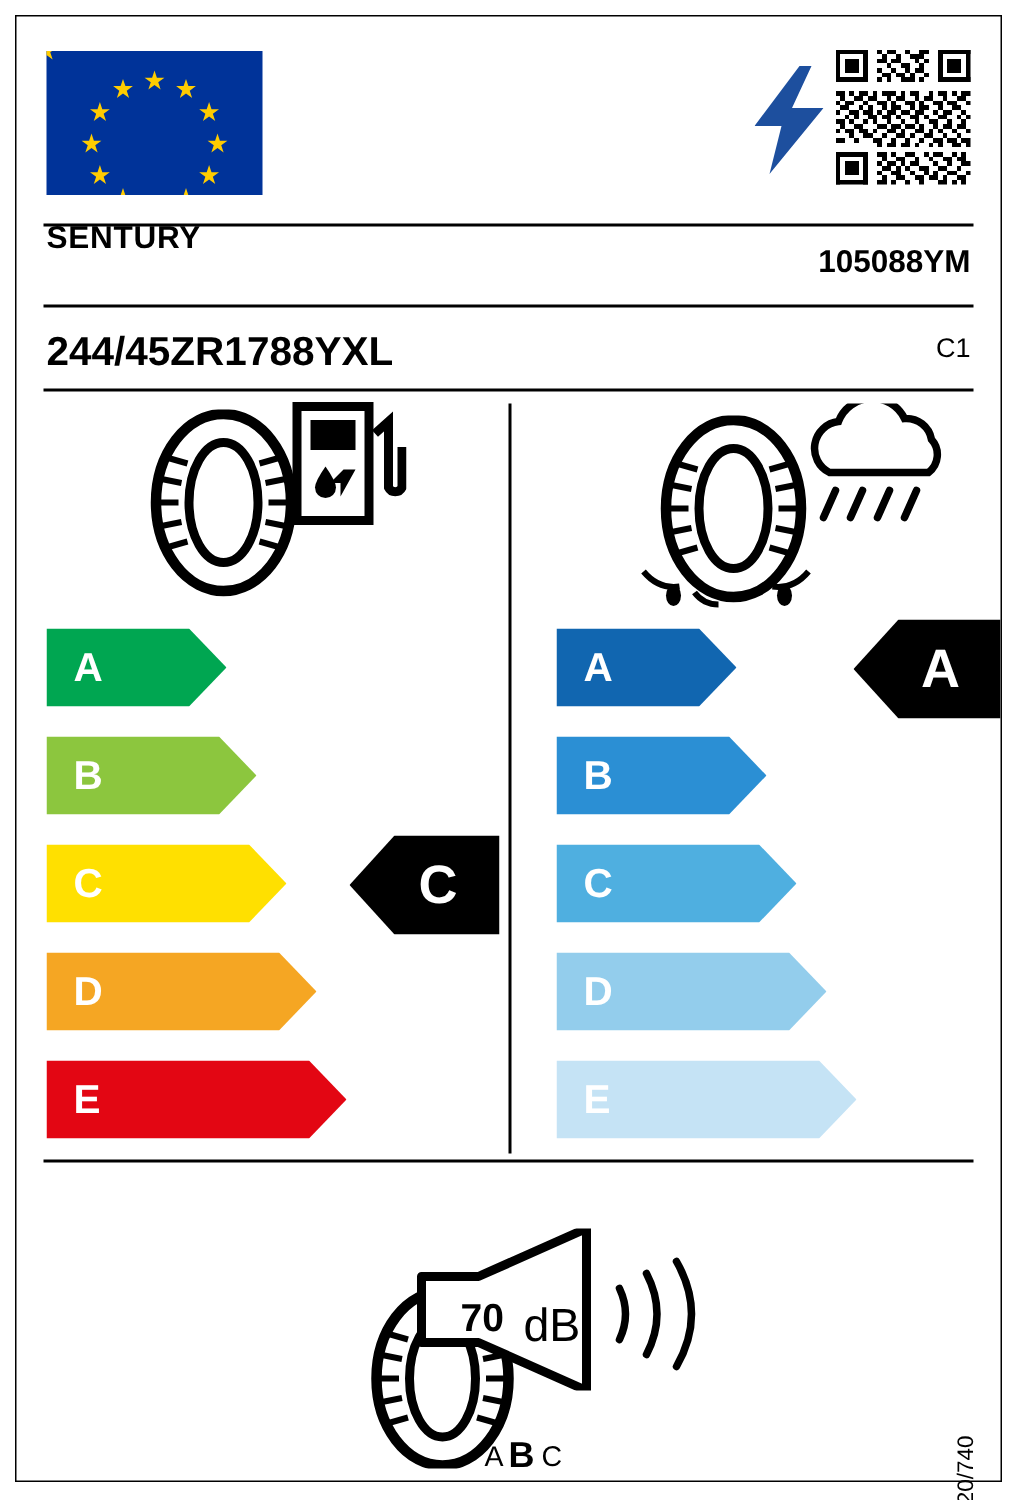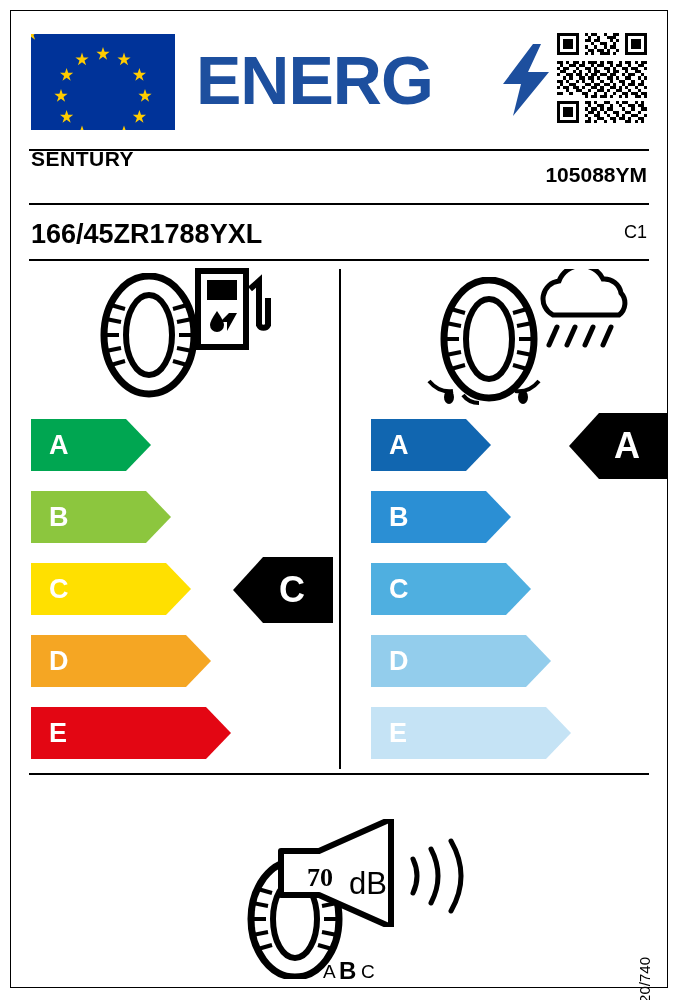--- a/index.html
+++ b/index.html
@@ -27,21 +27,21 @@
   .pic{position:absolute;}
 
   
   .arrowrow{position:absolute;height:52px;}
   .arrow{position:absolute;left:0;top:0;height:52px;color:#fff;font-size:27px;font-weight:bold;display:flex;align-items:center;}
   .arrow span{margin-left:18px;}
   .bigmark{position:absolute;height:66px;display:flex;align-items:center;justify-content:center;color:#fff;font-size:34px;font-weight:bold;}
 
   
   .noisebox{position:absolute;left:0;top:770px;width:656px;height:206px;}
-  .db{position:absolute;font-weight:bold;font-size:26px;font-family:Liberation Serif, serif;}
+  .db{position:absolute;font-weight:bold;font-size:26px;}
   .dbunit{position:absolute;font-size:31px;}
   .abc{position:absolute;font-size:19px;}
 
   .year{position:absolute;right:14px;bottom:30px;font-size:15px;transform:rotate(-90deg);transform-origin:100% 100%;white-space:nowrap;}
 </style>
 </head>
 <body>
 
 <div class="label">
 
@@ -62,21 +62,20 @@
           <use href="#s" x="72" y="104"></use>
           <use href="#s" x="51" y="98.4"></use>
           <use href="#s" x="35.6" y="83"></use>
           <use href="#s" x="30" y="62"></use>
           <use href="#s" x="35.6" y="41"></use>
           <use href="#s" x="51" y="25.6"></use>
         </g>
       </svg>
     </div>
 
-    <div class="energ">ENERG</div>
 
     <svg class="bolt" viewBox="0 0 46 72">
       <polygon points="30,0 0,40 18,40 10,72 46,28 25,28 38,0" fill="#1d4f9e"></polygon>
     </svg>
 
     <svg class="qr" viewBox="0 0 29 29" shape-rendering="crispEdges">
       <rect width="29" height="29" fill="#fff"></rect>
       <g fill="#000">
         <rect x="0" y="0" width="7" height="1"></rect>
           <rect x="0" y="0" width="1" height="7"></rect>
@@ -282,21 +281,21 @@
       </g>
     </svg>
   </div>
 
   <div class="sep" style="top:138px;"></div>
   <div class="sep" style="top:192px;"></div>
   <div class="sep" style="top:248px;"></div>
 
   <div class="brand">SENTURY</div>
   <div class="sku">105088YM</div>
-  <div class="size">166/45ZR1788YXL</div>
+  <div class="size">244/45ZR1788YXL</div>
   <div class="cls">C1</div>
 
   <div class="vdiv"></div>
 
   <svg class="pic" style="left:78px;top:262px;width:120px;height:125px;" viewBox="0 0 120 125">
     <ellipse cx="60" cy="62" rx="45" ry="59" fill="none" stroke="#000" stroke-width="7"></ellipse>
     <ellipse cx="60" cy="62" rx="23" ry="40" fill="#fff" stroke="#000" stroke-width="6"></ellipse>
     <g stroke="#000" stroke-width="4">
       <line x1="22" y1="32" x2="36" y2="36"></line>
         <line x1="17" y1="46" x2="32" y2="49"></line>

